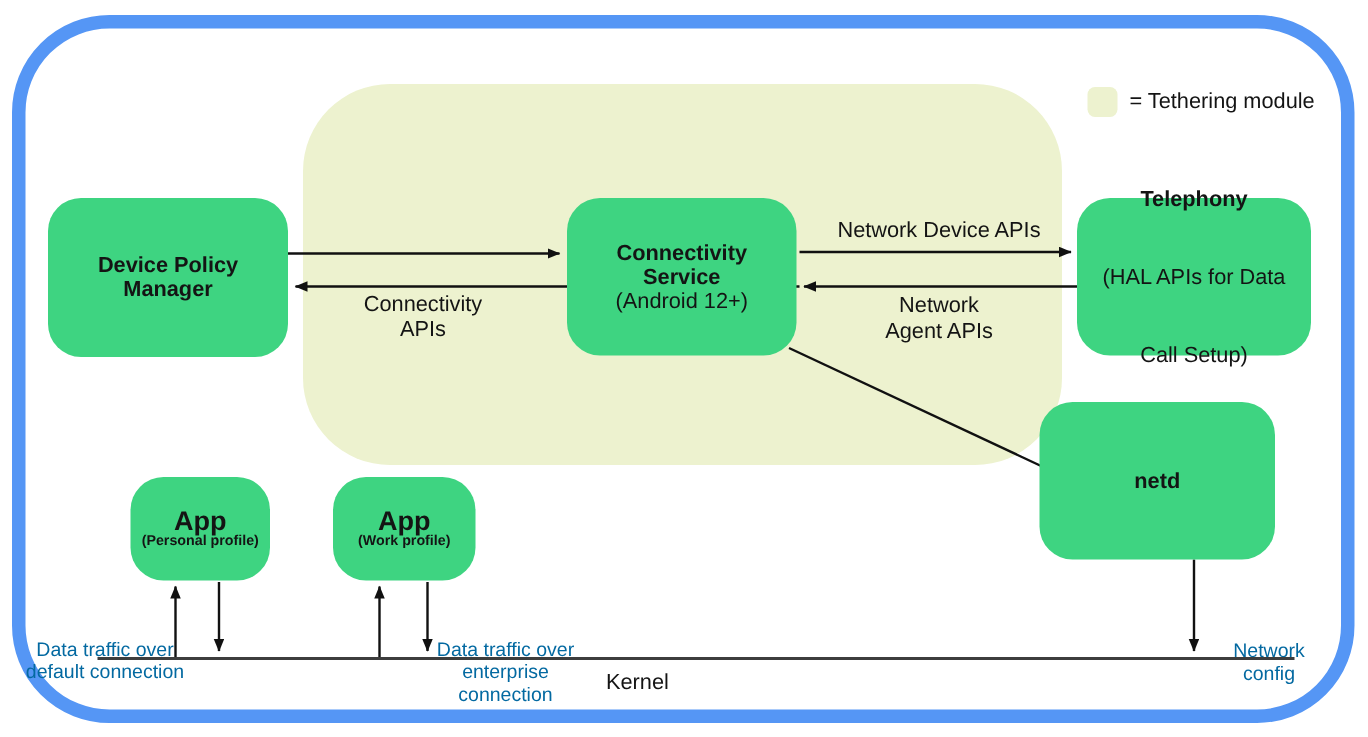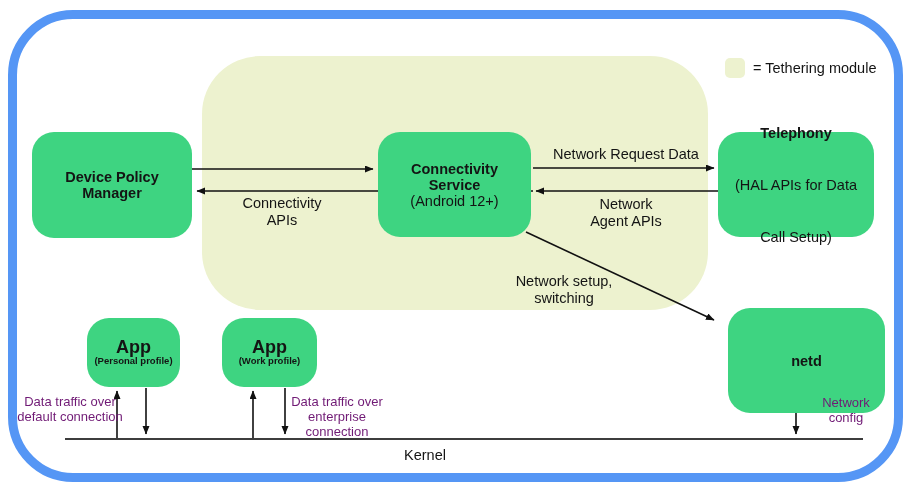--- a/index.html
+++ b/index.html
@@ -37,21 +37,21 @@
     flex-direction: column;
     align-items: center;
     justify-content: center;
     text-align: center;
   }
   .node .t { font-weight: bold; font-size: 14.5px; line-height: 16px; }
   .node .s { font-weight: normal; font-size: 14.5px; line-height: 16px; }
   .node-dpm        { left: 32px;  top: 132px; width: 160px; height: 106px; }
   .node-cs         { left: 378px; top: 132px; width: 153px; height: 105px; }
   .node-telephony  { left: 718px; top: 132px; width: 156px; height: 105px; gap: 36px; }
-  .node-netd       { left: 728px; top: 268px; width: 157px; height: 105px; margin-top: 40px; }
+  .node-netd       { left: 693px; top: 268px; width: 157px; height: 105px; }
   .node-app1       { left: 87px;  top: 318px; width: 93px;  height: 69px; }
   .node-app2       { left: 222px; top: 318px; width: 95px;  height: 69px; }
   .node.app .t { font-size: 18px; line-height: 16px; }
   .node.app .s { font-size: 9.5px; font-weight: bold; line-height: 11px; }
 
   .legend-swatch {
     position: absolute;
     left: 725px; top: 58px;
     width: 20px; height: 20px;
     background: #edf2cf;
@@ -68,21 +68,21 @@
     position: absolute;
     text-align: center;
     font-size: 14.5px;
     line-height: 17px;
   }
   .lbl-connectivity-apis   { left: 222px; top: 195px; width: 120px; }
   .lbl-network-request     { left: 546px; top: 146px; width: 160px; white-space: nowrap; }
   .lbl-network-agent       { left: 566px; top: 196px; width: 120px; }
   .lbl-network-setup       { left: 494px; top: 273px; width: 140px; }
 
-  .lbl.blue { color: #701a75; font-size: 13px; line-height: 15px; }
+  .lbl.blue { color: #0369a1; font-size: 13px; line-height: 15px; margin-top: 31px; }
   .lbl-traffic-default     { left: 16px;  top: 394px; width: 108px; }
   .lbl-traffic-enterprise  { left: 276px; top: 394px; width: 122px; }
   .lbl-network-config      { left: 806px; top: 395px; width: 80px; font-size: 14px; line-height: 16px; }
 
   .kernel-line {
     position: absolute;
     left: 65px; top: 438px;
     width: 798px; height: 2px;
     background: #3d3d3d;
   }
@@ -160,32 +160,28 @@
     <div class="t">App</div>
     <div class="s">(Work profile)</div>
   </div>
 
   <div class="lbl lbl-connectivity-apis">
     <div>Connectivity</div>
     <div>APIs</div>
   </div>
 
   <div class="lbl lbl-network-request">
-    <div>Network Request Data</div>
+    <div>Network Device APIs</div>
   </div>
 
   <div class="lbl lbl-network-agent">
     <div>Network</div>
     <div>Agent APIs</div>
   </div>
 
-  <div class="lbl lbl-network-setup">
-    <div>Network setup,</div>
-    <div>switching</div>
-  </div>
 
   <div class="lbl blue lbl-traffic-default">
     <div>Data traffic over</div>
     <div>default connection</div>
   </div>
 
   <div class="lbl blue lbl-traffic-enterprise">
     <div>Data traffic over</div>
     <div>enterprise connection</div>
   </div>

